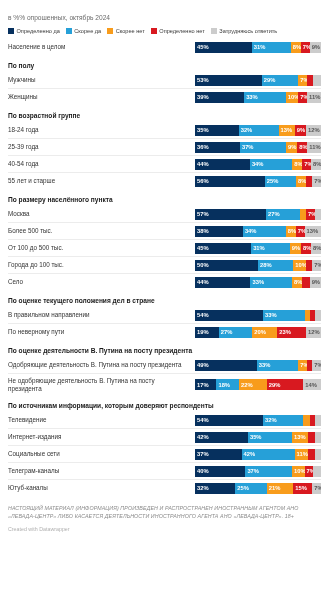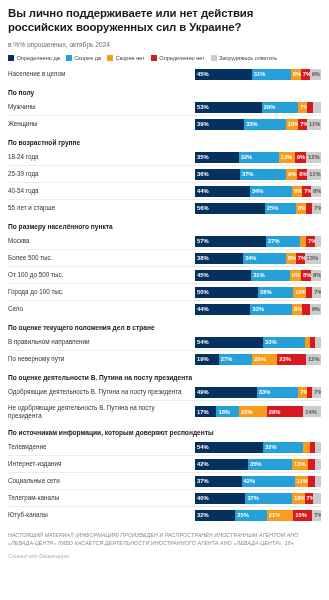--- a/index.html
+++ b/index.html
@@ -94,21 +94,20 @@
     font-size: 5.3px;
     color: #b0b0b0;
     margin-top: 6px;
   }
 </style>
 </head>
 <body>
 
 <div class="page">
 
-  <div class="title">Вы лично поддерживаете или нет действия российских вооруженных сил в Украине?</div>
   <div class="subtitle">в %% опрошенных, октябрь 2024</div>
 
   <div class="legend" id="legend-root">
       <div class="legend-item">
         <span class="legend-swatch" style="background: rgb(6, 48, 94);"></span>
         <span class="legend-label">Определенно да</span>
       </div>
       <div class="legend-item">
         <span class="legend-swatch" style="background: rgb(38, 160, 216);"></span>
         <span class="legend-label">Скорее да</span>

